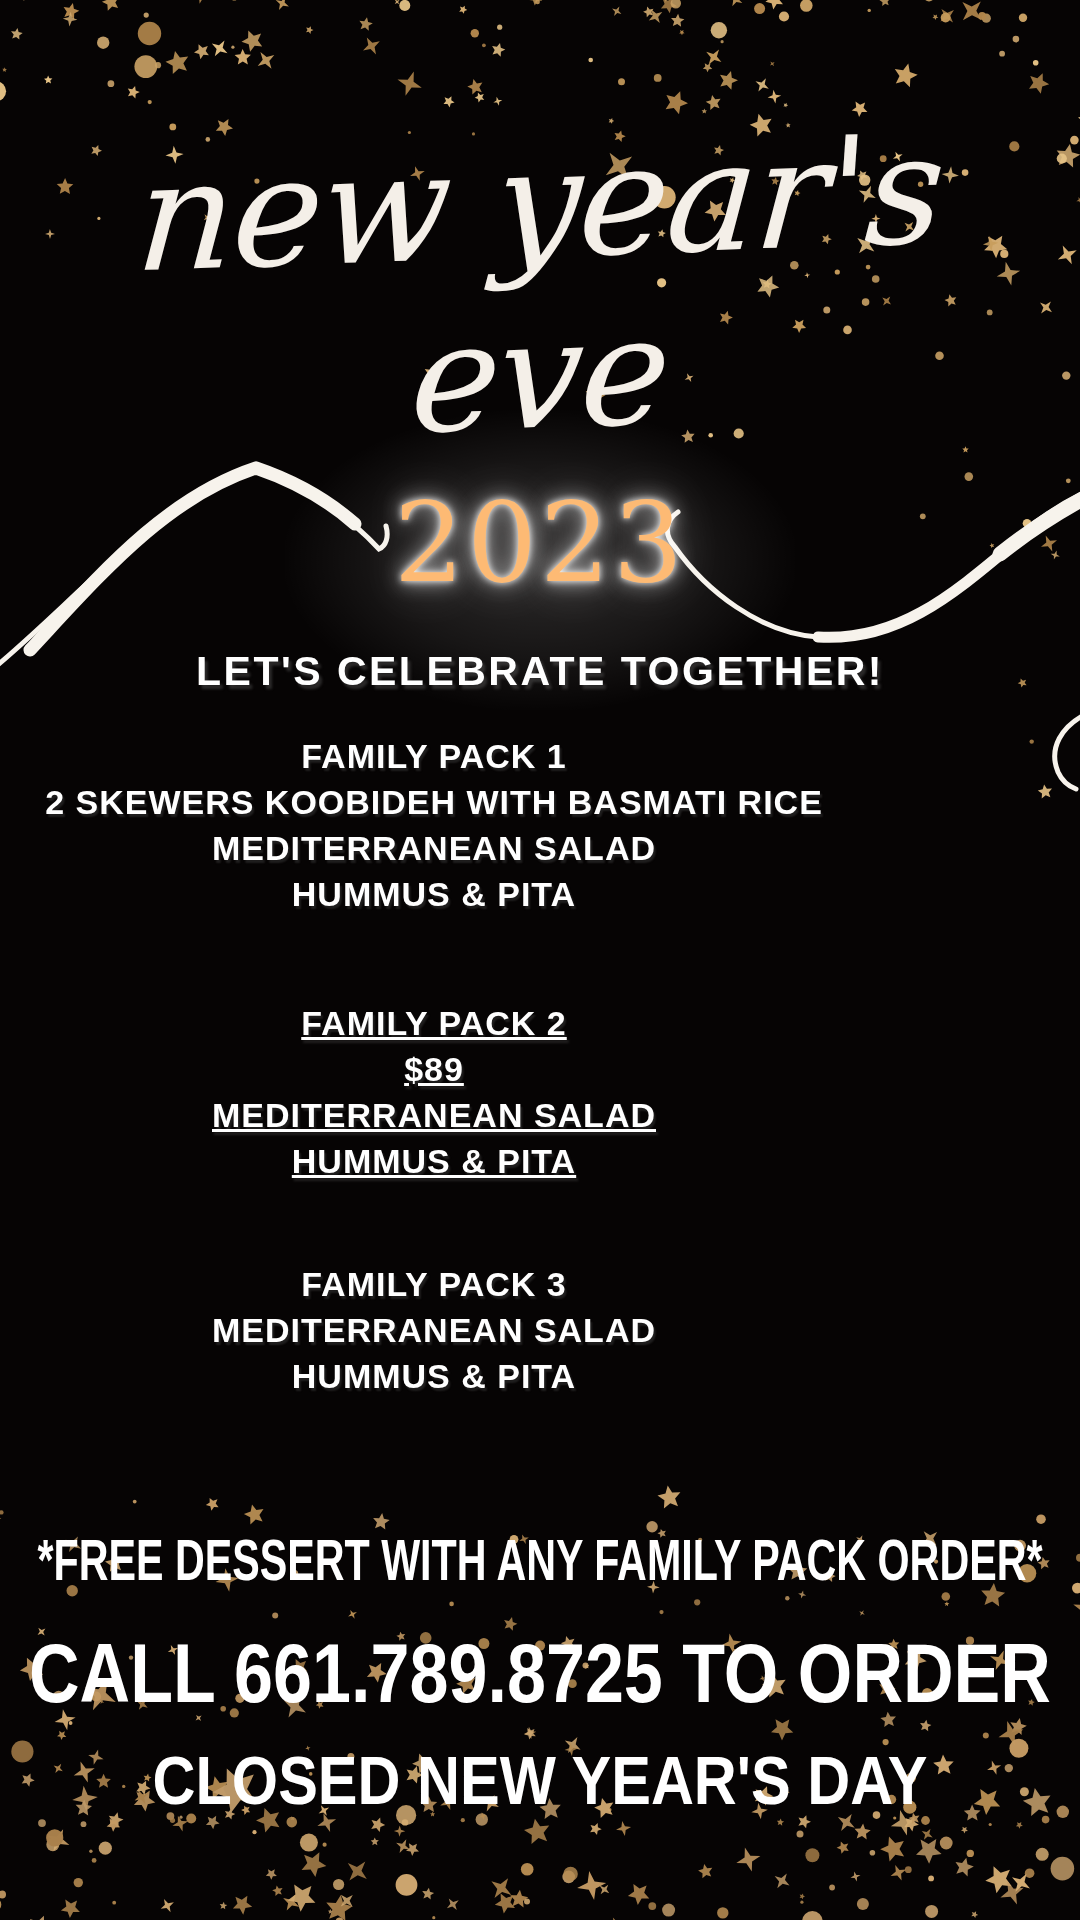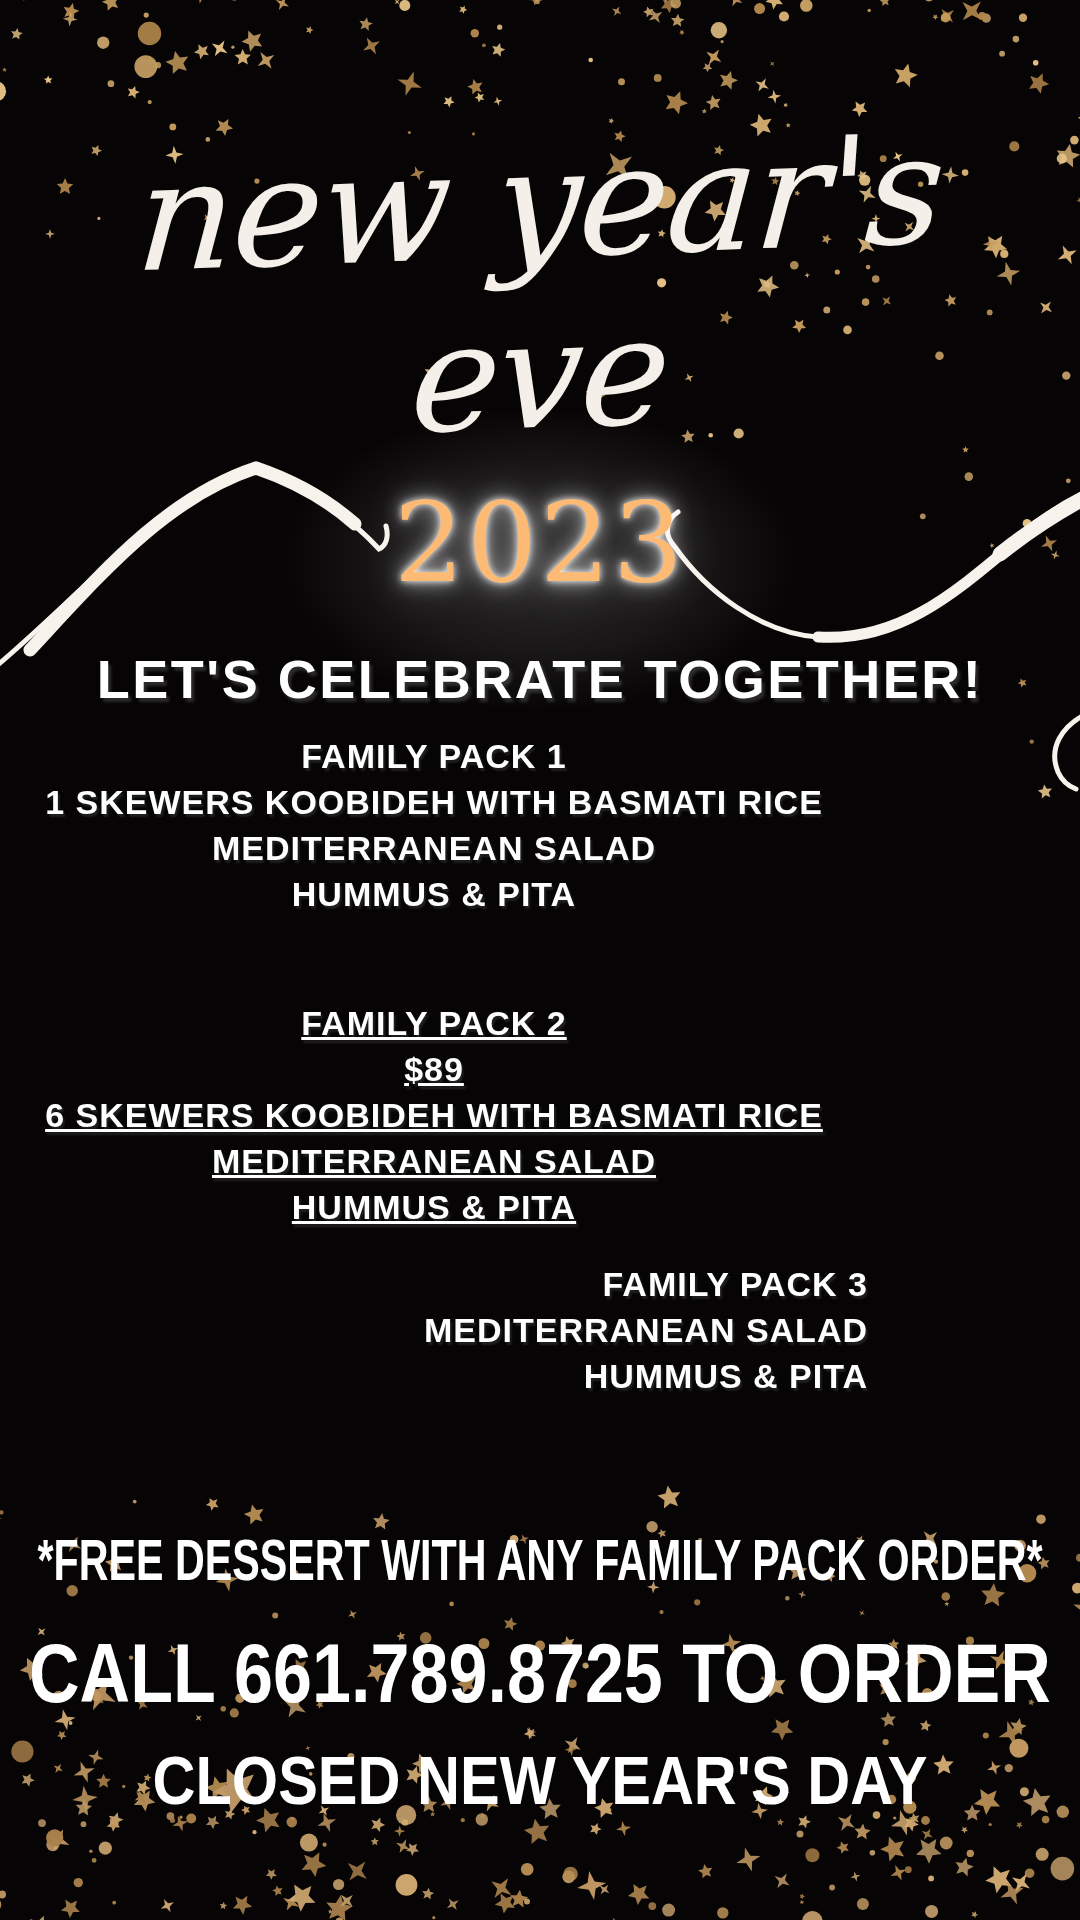--- a/index.html
+++ b/index.html
@@ -21,29 +21,29 @@
   .year-halo{
     position:absolute;left:285px;top:410px;width:510px;height:300px;
     background:radial-gradient(ellipse at center,rgba(255,255,255,0.16) 0%,rgba(255,255,255,0.07) 45%,rgba(255,255,255,0) 72%);
   }
   .year{
     top:488px;font-family:"DejaVu Serif",serif;font-weight:400;
     font-size:110px;letter-spacing:3px;color:#fdba74;line-height:1;
     text-shadow:0 0 7px #fff,0 0 20px rgba(255,255,255,.85),0 0 48px rgba(255,255,255,.40);
   }
   .tagline{
-    top:648px;font-size:54px;font-weight:700;letter-spacing:2.5px;color:#ffffff;
+    top:648px;font-size:41px;font-weight:700;letter-spacing:2.5px;color:#ffffff;
     text-shadow:3px 4px 3px rgba(125,125,125,.32);
   }
   .pack{
     left:0;width:868px;position:absolute;text-align:center;
     font-size:34px;font-weight:700;letter-spacing:1px;color:#ffffff;
     line-height:46px;text-shadow:2px 3px 2px rgba(110,110,110,.25);
   }
-  .pack1{top:733px;} .pack2{top:1000px;text-decoration:underline;} .pack3{top:1261px;text-align:right;}
+  .pack1{top:733px;} .pack2{top:1000px;text-decoration:underline;} .pack3{top:1261px;}
   .fit-line{position:absolute;left:0;width:1080px;overflow:visible;}
   .fit-line text{
     fill:#ffffff;font-weight:700;font-family:"Liberation Sans",sans-serif;
   }
 </style>
 </head>
 <body>
 
 <div class="page">
 
@@ -526,29 +526,28 @@
   <div class="abs script script1">new year's</div>
   <div class="abs script script2">eve</div>
 
   <div class="year-halo"></div>
   <div class="abs year">2023</div>
 
   <div class="abs tagline">LET'S CELEBRATE TOGETHER!</div>
 
   <div class="pack pack1">
     <div>FAMILY PACK 1</div>
-    <div>1 SKEWERS KOOBIDEH WITH BASMATI RICE</div>
+    <div>2 SKEWERS KOOBIDEH WITH BASMATI RICE</div>
     <div>MEDITERRANEAN SALAD</div>
     <div>HUMMUS &amp; PITA</div>
   </div>
 
   <div class="pack pack2">
     <div>FAMILY PACK 2</div>
     <div>$89</div>
-    <div>6 SKEWERS KOOBIDEH WITH BASMATI RICE</div>
     <div>MEDITERRANEAN SALAD</div>
     <div>HUMMUS &amp; PITA</div>
   </div>
 
   <div class="pack pack3">
     <div>FAMILY PACK 3</div>
     <div>MEDITERRANEAN SALAD</div>
     <div>HUMMUS &amp; PITA</div>
   </div>
 

